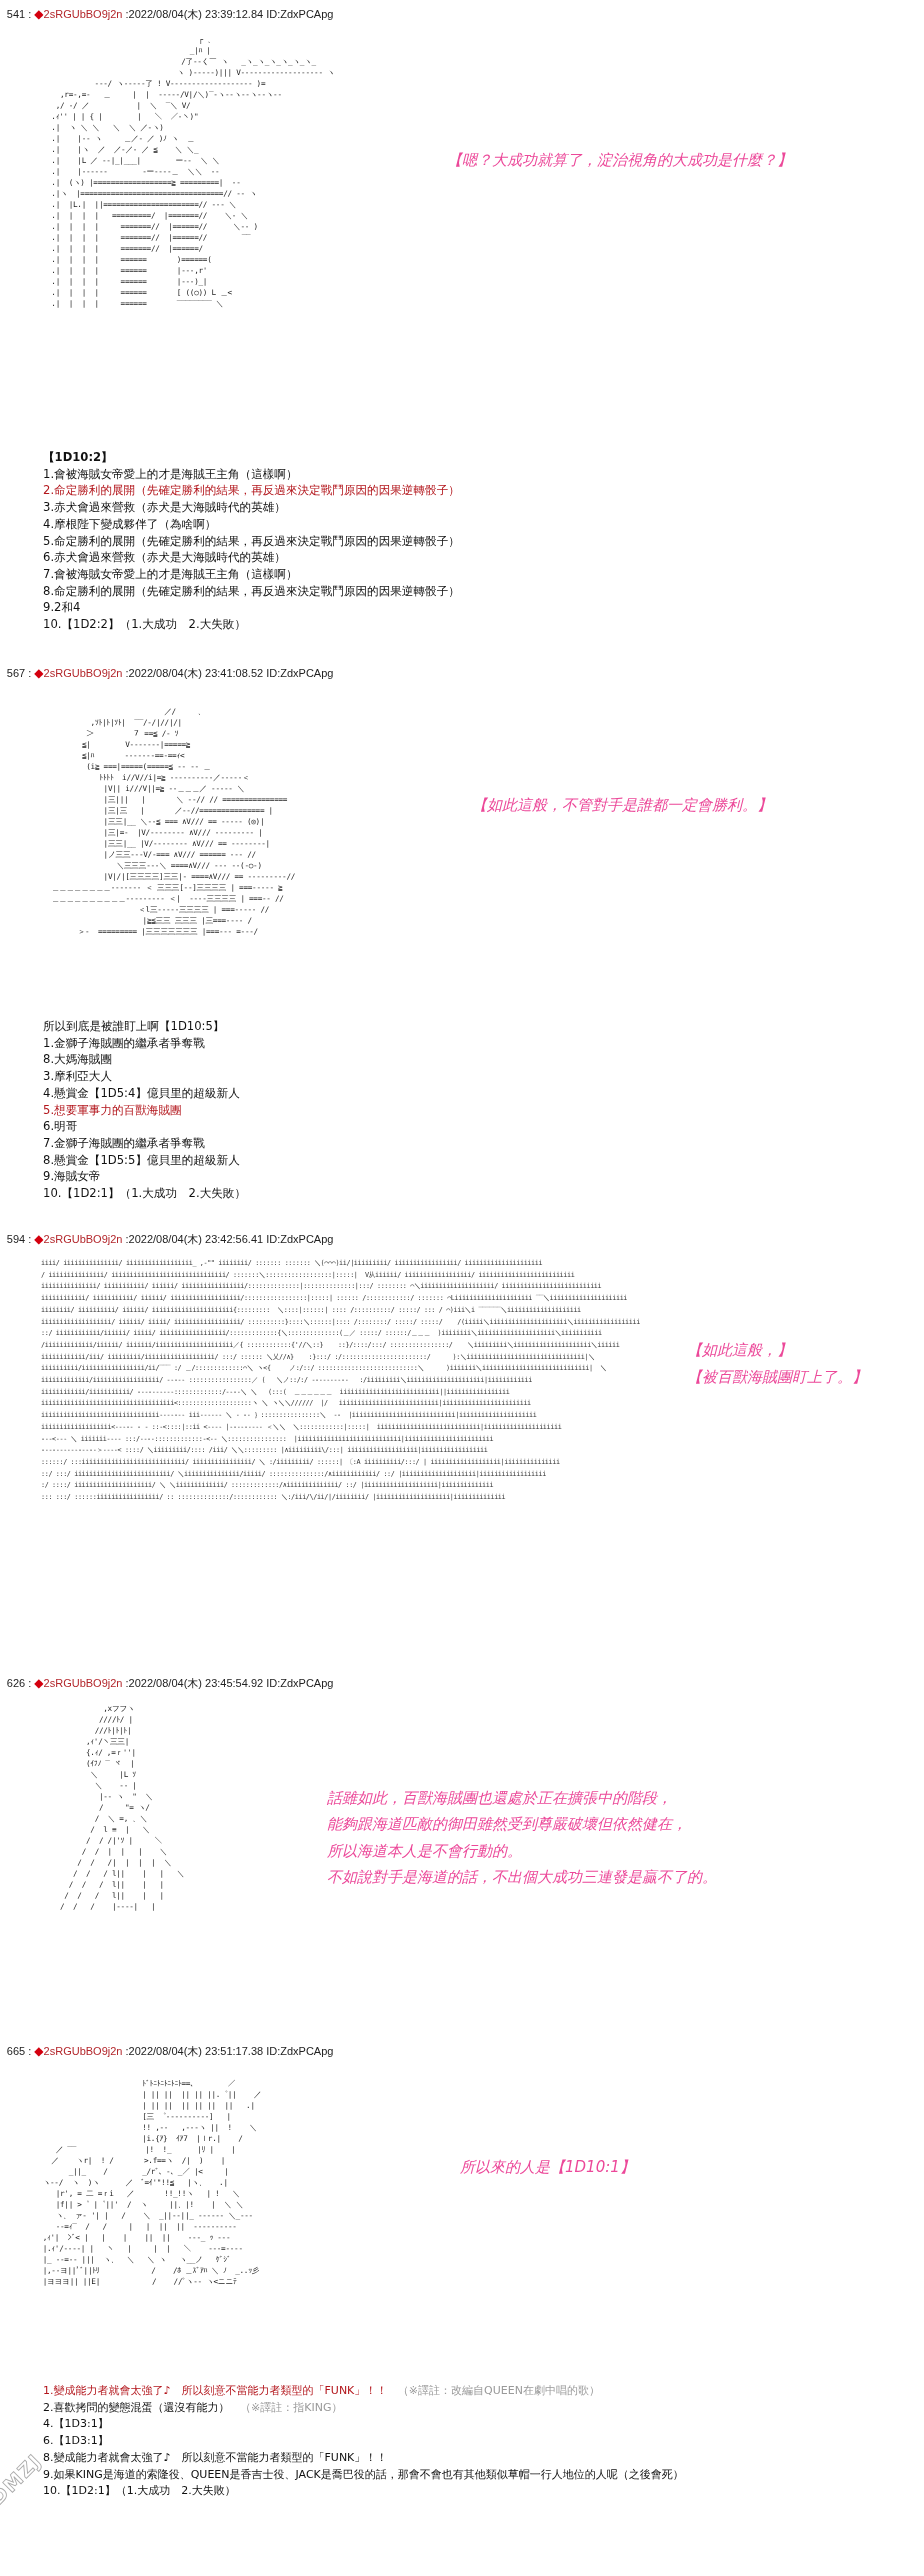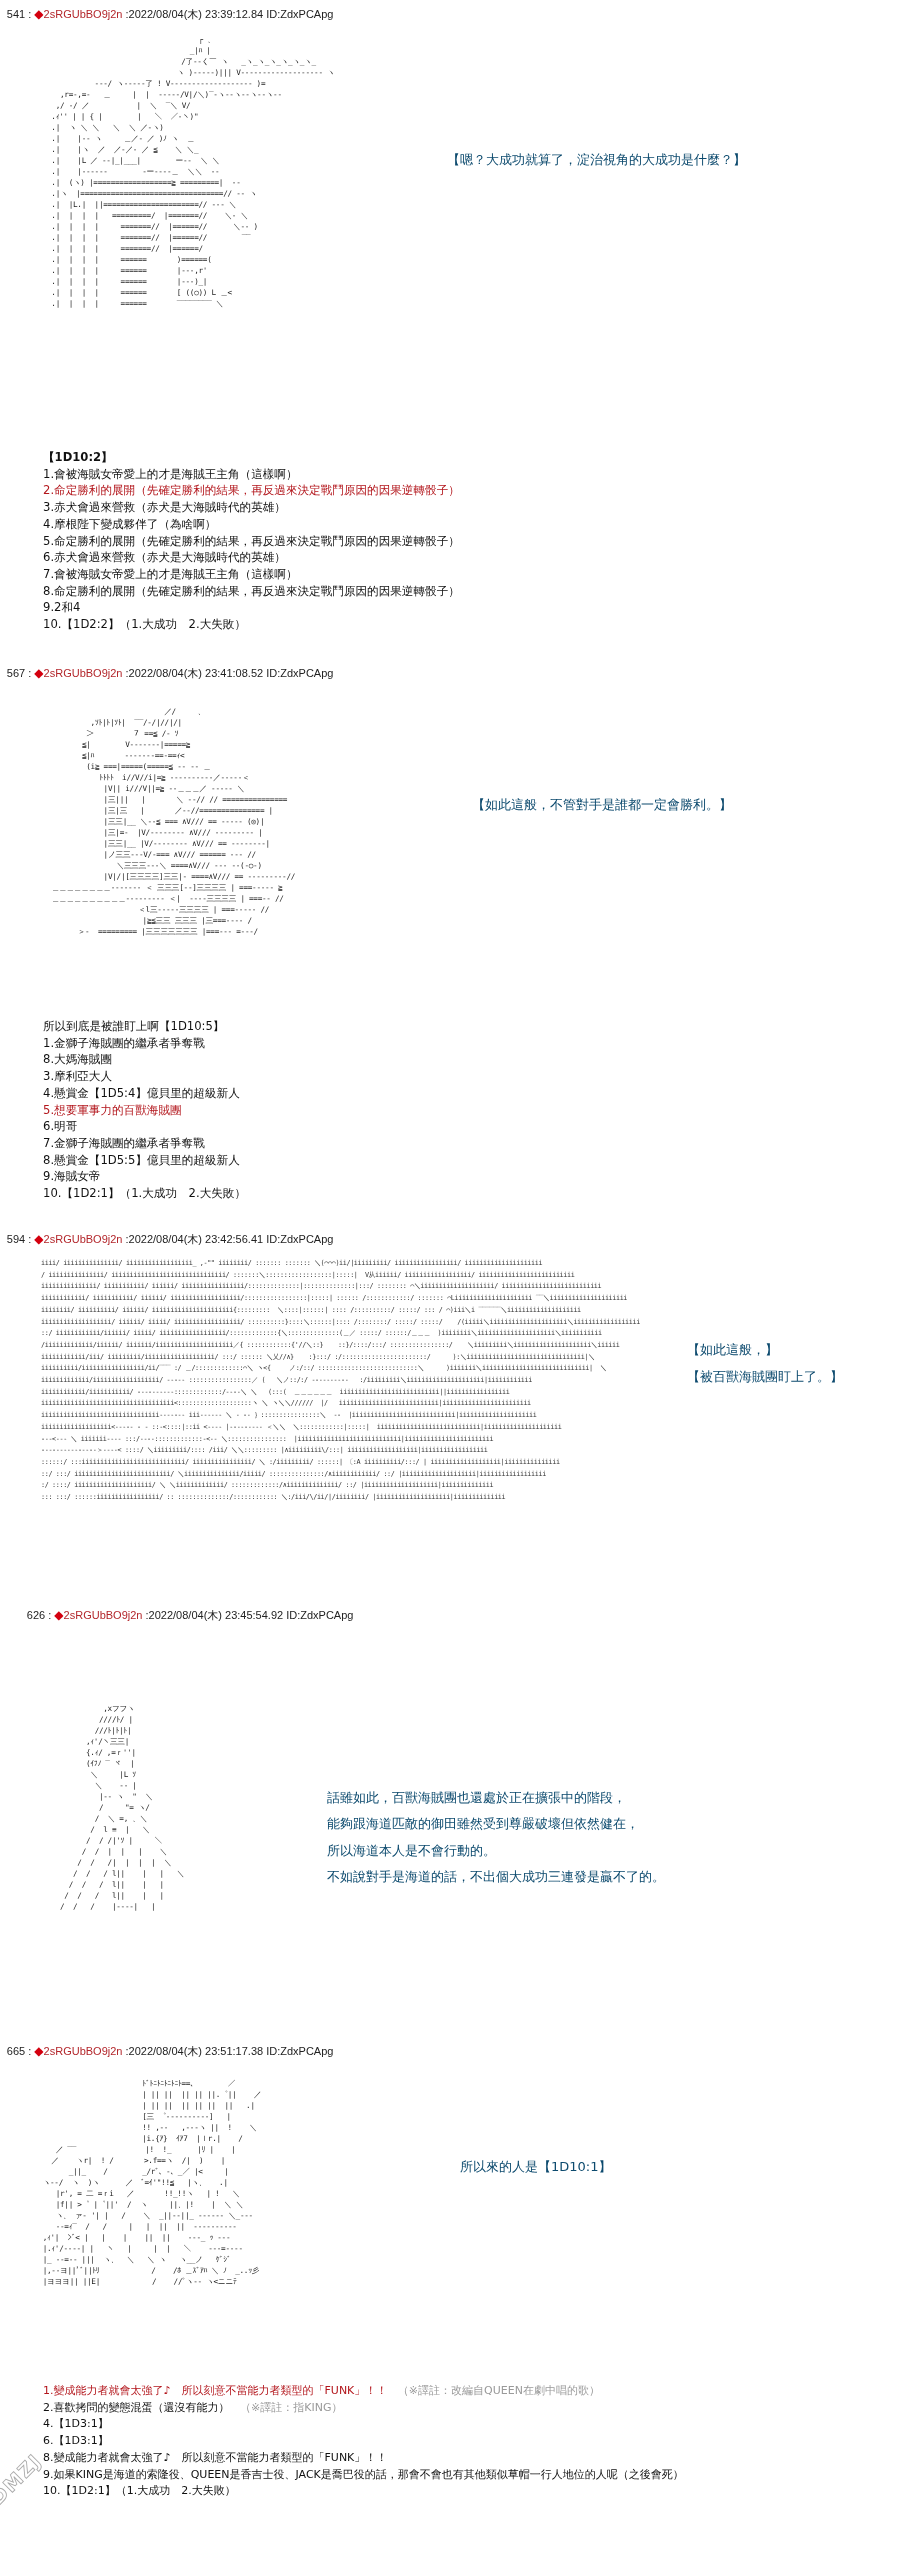--- a/index.html
+++ b/index.html
@@ -14,21 +14,21 @@
     font-family: "Liberation Sans", "DejaVu Sans", sans-serif; color: #222;
   }
   .post-header .trip { color: #b3262b; }
   .post-header .diamond { color: #d4000f; font-size: 12px; }
   .aa {
     position: absolute; margin: 0; white-space: pre;
     font-family: "DejaVu Sans Mono", "Liberation Mono", monospace;
     font-size: 7.7px; line-height: 11px; color: #222; letter-spacing: -0.3px;
   }
   .aa-dense { font-size: 6.8px; line-height: 11.7px; letter-spacing: -0.4px; color: #333; }
-  .speech { position: absolute; font-size: 13px; white-space: nowrap; color: #0c4a6e; }
+  .speech { position: absolute; font-size: 15px; white-space: nowrap; color: #ec4899; font-style: italic; }
   .list { position: absolute; left: 43px; font-size: 11.6px; line-height: 16.7px; }
   .list .li { white-space: nowrap; }
   .li.red { color: #b3161c; }
   .note { color: #9a9a9a; }
   .watermark {
     position: absolute; left: 15.4px; top: 2460px; width: 51px; height: 103px;
     transform: rotate(-45deg); transform-origin: center;
     font-size: 19px; font-weight: bold; color: transparent;
     -webkit-text-stroke: 0.9px #888; letter-spacing: 1.7px; opacity: 0.7;
   }
@@ -157,21 +157,21 @@
 ‐‐‐‐‐‐‐‐‐‐‐‐‐‐‐＞‐‐‐‐&lt; ::::/ ＼iiiiiiiii/:::: /iii/ ＼＼::::::::: |∧iiiiiiiii\/:::| iiiiiiiiiiiiiiiiiii|iiiiiiiiiiiiiiiiii
 ::::::/ :::iiiiiiiiiiiiiiiiiiiiiiiiiiii/ iiiiiiiiiiiiiiii/ ＼ :/iiiiiiiii/ ::::::| 〔:A iiiiiiiiii/:::/ | iiiiiiiiiiiiiiiiiii|iiiiiiiiiiiiiii
 ::/ :::/ iiiiiiiiiiiiiiiiiiiiiiiiii/ ＼iiiiiiiiiiiiiii/iiiii/ :::::::::::::::/∧iiiiiiiiiiii/ ::/ |iiiiiiiiiiiiiiiiiiii|iiiiiiiiiiiiiiiiii
 :/ ::::/ iiiiiiiiiiiiiiiiiiiii/ ＼ ＼iiiiiiiiiiiii/ :::::::::::::/∧iiiiiiiiiiiiii/ ::/ |iiiiiiiiiiiiiiiiiiii|iiiiiiiiiiiiii
 ::: :::/ ::::::iiiiiiiiiiiiiiiii/ :: ::::::::::::::/:::::::::::: ＼:/iii/\/ii/|/iiiiiiii/ |iiiiiiiiiiiiiiiiiiii|iiiiiiiiiiiiii</pre>
   <div class="speech" style="top:1341px; left:687px;">【如此這般，】</div>
   <div class="speech" style="top:1368px; left:687px;">【被百獸海賊團盯上了。】</div>
 </div>
 
 <div class="post" style="top:0;">
-  <div class="post-header" style="top:1608px;margin-left:20px;">
+  <div class="post-header" style="top:1676px;">
     <span>626</span>
     <span> : </span>
     <span class="diamond">◆</span><span class="trip">2sRGUbBO9j2n</span>
     <span>:2022/08/04(木) 23:45:54.92</span>
     <span>ID:ZdxPCApg</span>
   </div>
   <pre class="aa" style="top:1703px; left:60px;">          ,xフフヽ
          ////ﾄ/ |
         ///ﾄ|ﾄ|ﾄ|
       ,ｨ'/ヽ三三|

